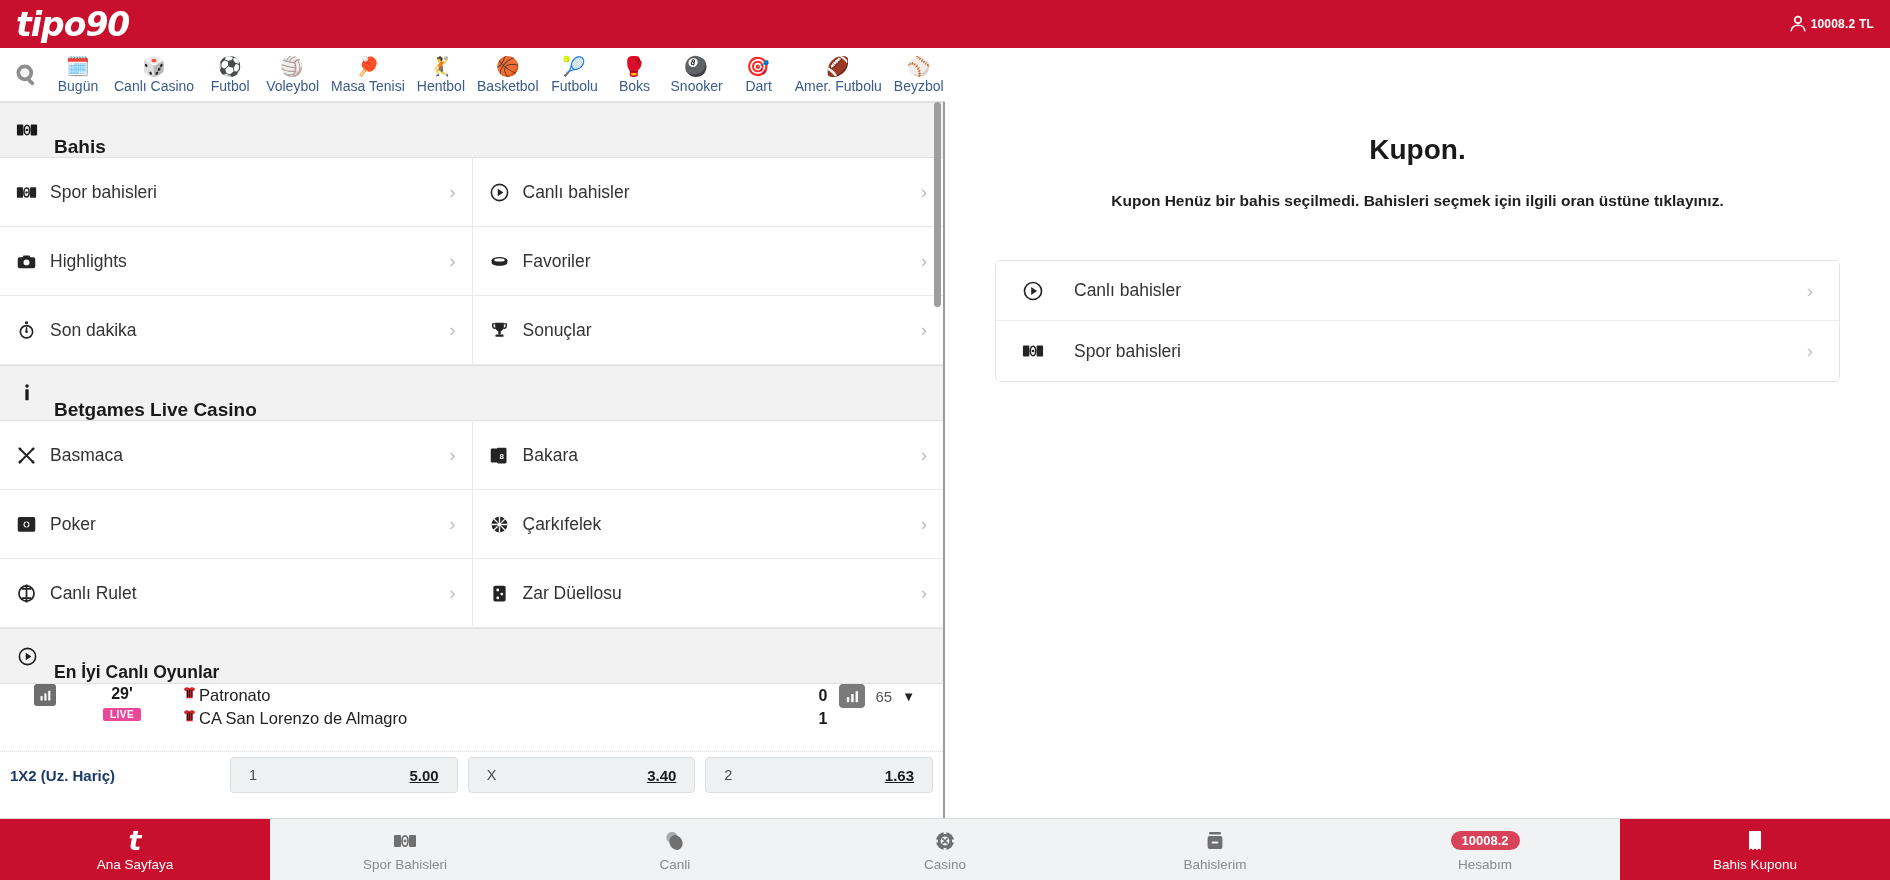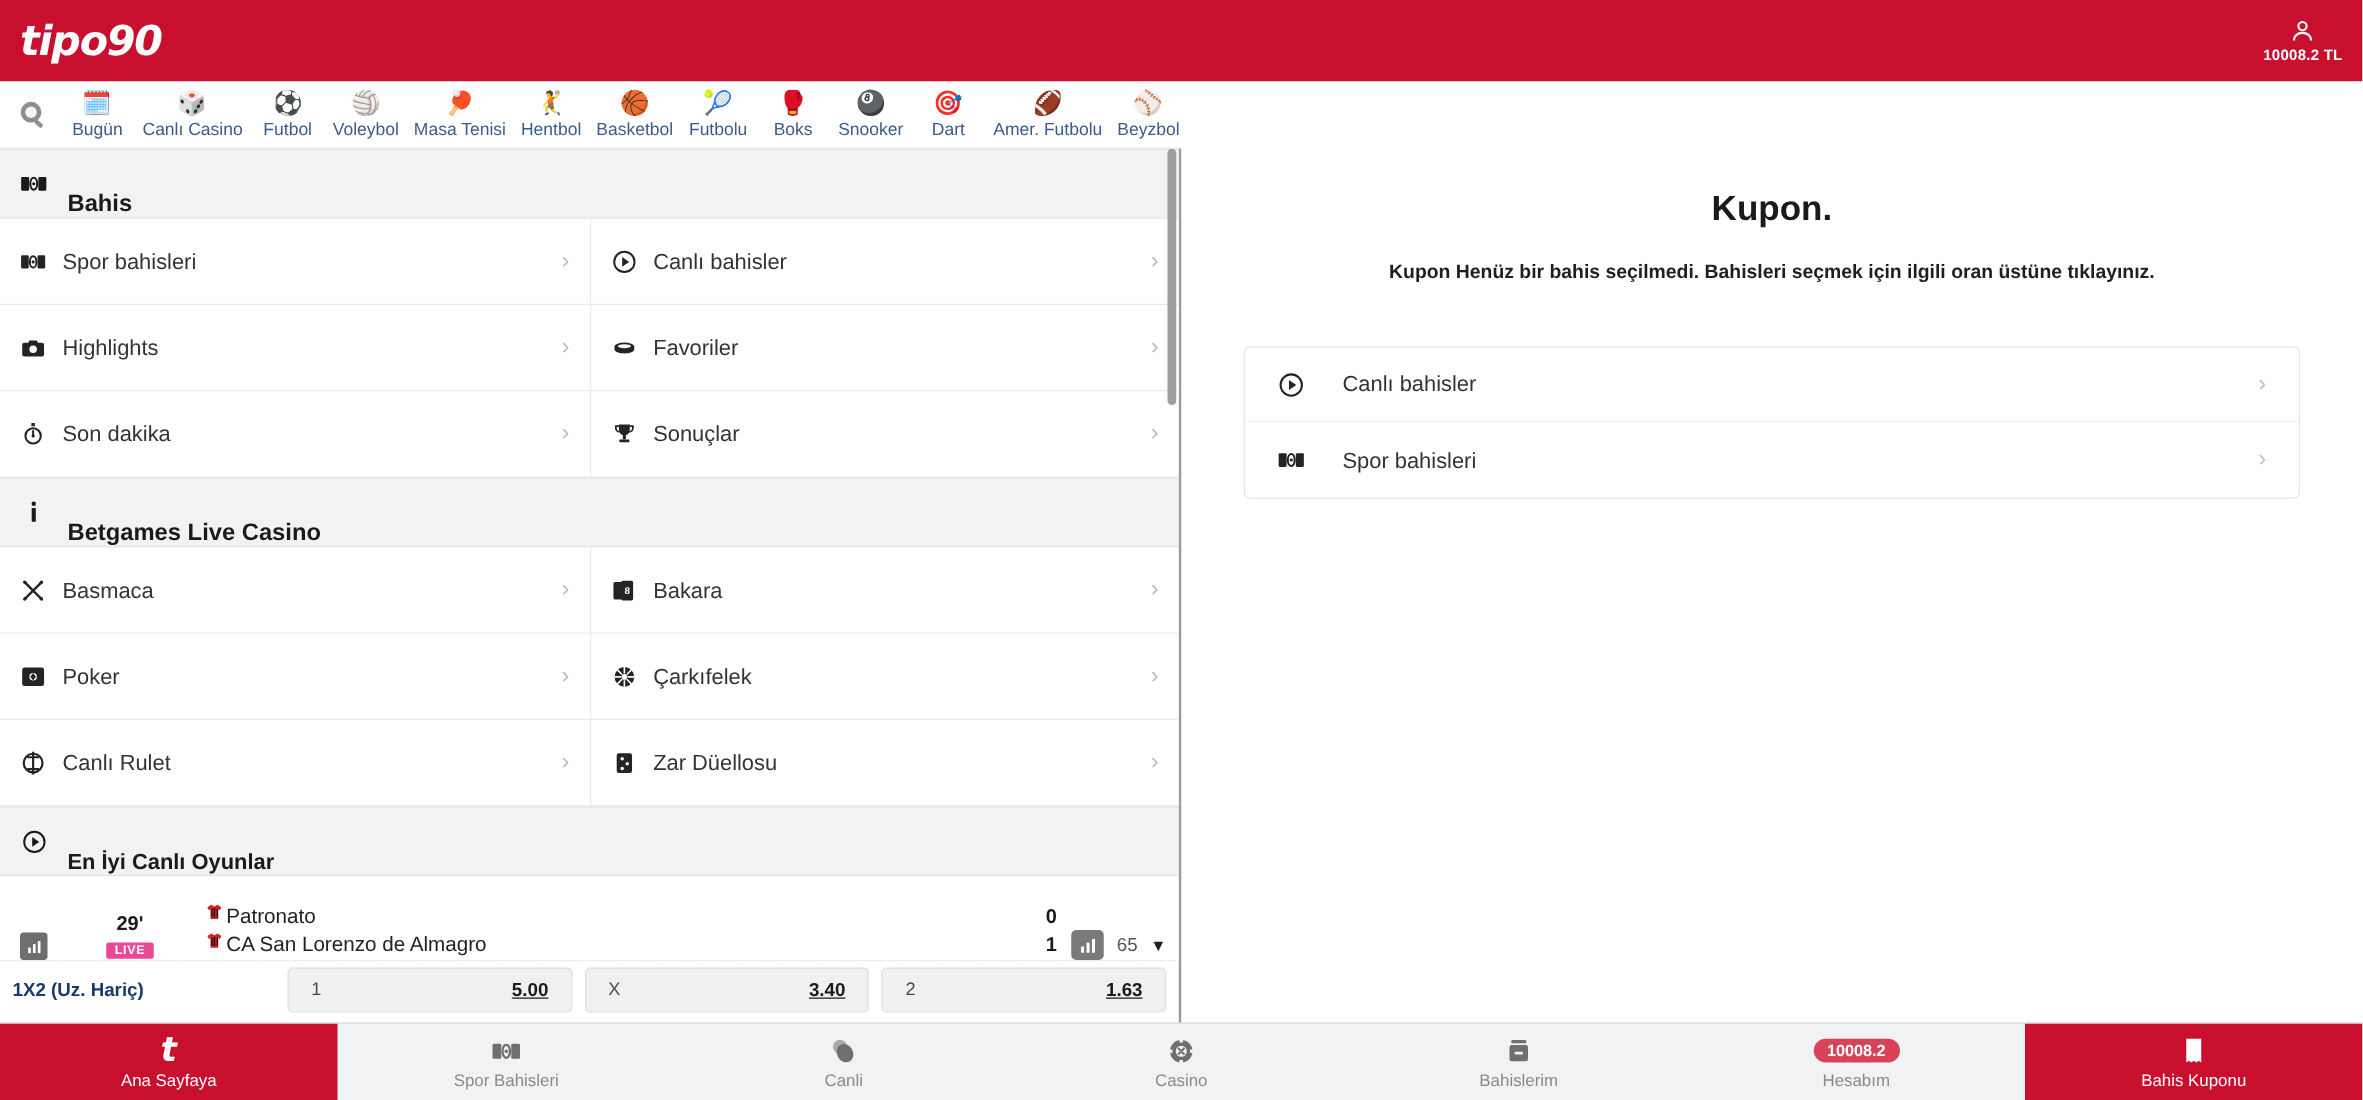--- a/index.html
+++ b/index.html
@@ -6,29 +6,29 @@
   html, body {
     width: 1890px; height: 880px;
     font-family: "Liberation Sans", sans-serif;
     background: #ffffff;
     overflow: hidden;
   }
   .app { position: relative; width: 1890px; height: 880px; display: flex; flex-direction: column; }
 
   
   .topbar {
-    height: 65px; background: #c8102e; flex: none;
+    height: 48px; background: #c8102e; flex: none;
     display: flex; align-items: center; justify-content: space-between;
     padding: 0 16px; position: relative;
   }
   .logo {
     color: #fff; font-size: 33px; font-weight: 700; font-style: italic;
     letter-spacing: -1px; line-height: 1; font-family: "DejaVu Sans", sans-serif;
   }
-  .acct { display: flex; flex-direction: column; align-items: center; color: #fff; gap: 1px; }
+  .acct { display: flex; flex-direction: row; align-items: center; color: #fff; gap: 1px; }
   .acct-icon svg { display: block; }
   .acct-bal { font-size: 12px; font-weight: 600; letter-spacing: .2px; }
 
   
   .strip {
     height: 54px; flex: none; background: #fff; border-bottom: 1px solid #e3e3e3;
     display: flex; align-items: center; padding: 0 4px; gap: 0;
     width: 945px;
   }
   .strip-search {
@@ -64,22 +64,22 @@
     border-bottom: 1px solid #eaeaea; padding: 0 16px; cursor: pointer; background: #fff;
   }
   .cell.rightcol { border-left: 1px solid #eaeaea; }
   .cell .ic { width: 34px; flex: none; display: flex; align-items: center; color: #222; }
   .cell .tx { flex: 1; font-size: 17.5px; color: #333; }
   .cell .chev { color: #bdbdbd; font-size: 19px; flex: none; }
   .cell.rightcol .chev { color: #bdbdbd; }
 
   
   .match {
-    display: flex; align-items: flex-end; height: 68px; border-bottom: 1px dotted #ddd;
-    padding: 0 10px; background: #fff;
+    display: flex; align-items: flex-start; height: 68px; border-bottom: 1px dotted #ddd;
+    padding: 0 28px; background: #fff;
   }
   .m-stat { width: 34px; flex: none; display: flex; justify-content: center; }
   .m-stat-box {
     width: 22px; height: 22px; background: #6e6e6e; border-radius: 3px;
     display: flex; align-items: center; justify-content: center;
   }
   .m-time { width: 120px; flex: none; text-align: center; }
   .m-min { font-size: 16px; font-weight: 700; color: #1a1a1a; line-height: 20px; }
   .m-live {
     display: inline-block; background: #ec4899; color: #fff; font-size: 10px;

